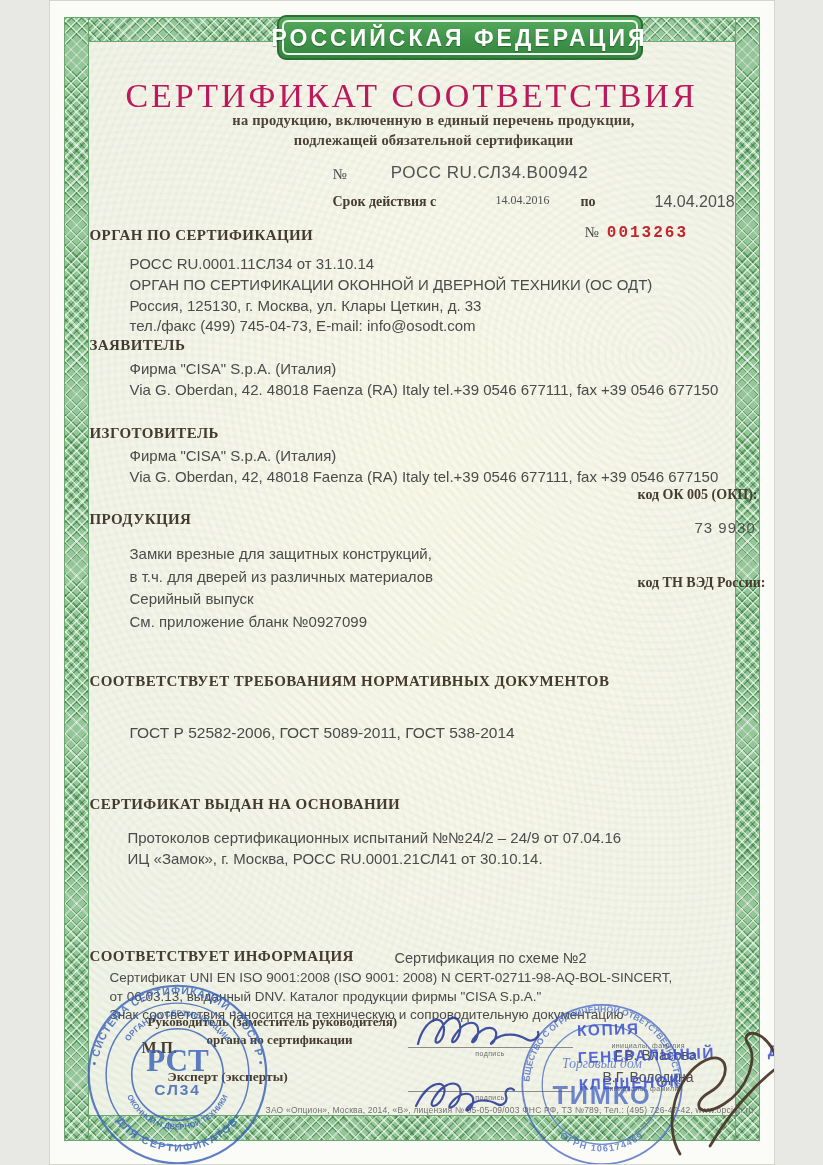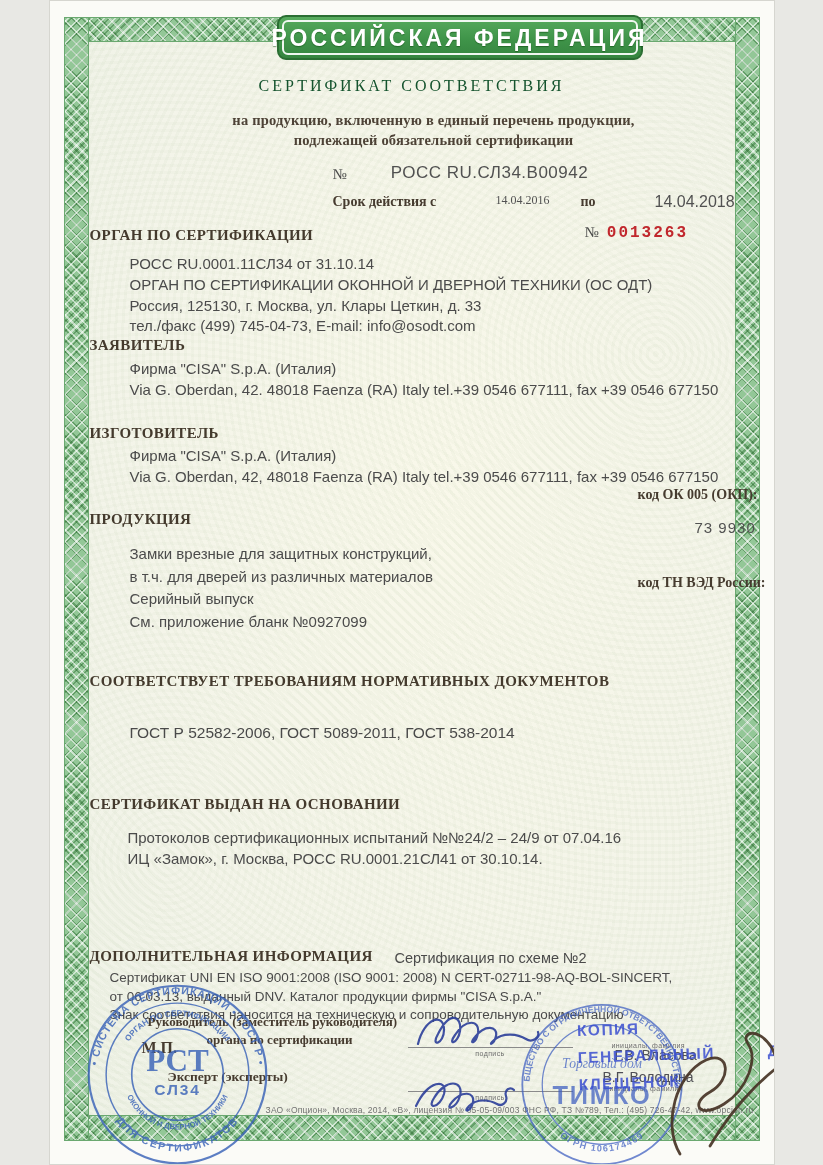--- a/index.html
+++ b/index.html
@@ -47,21 +47,21 @@
   }
   #banner .txt {
     position:relative; color:#fff; font-weight:bold; font-size:23px; letter-spacing:3px;
     text-shadow:0 1px 1px rgba(0,60,0,.45); white-space:nowrap;
     font-family:"Liberation Sans", sans-serif; transform:scaleY(1.08);
   }
 
   .serif { font-family:"Liberation Serif", serif; }
   .center { left:0; right:0; text-align:center; }
 
-  #title { top:76px; font-size:16px; letter-spacing:3px; color:#14532d; font-weight:500; }
+  #title { top:76px; font-size:34px; letter-spacing:3px; color:#be185d; font-weight:500; }
   .subtitle { font-size:14.5px; font-weight:bold; color:#4d4236; letter-spacing:.2px;margin-left:44px; }
   #subtitle1 { top:111px; } #subtitle2 { top:131px; }
 
   .label-serif { font-family:"Liberation Serif", serif; font-weight:bold; color:#463b2f; }
   .heading { font-family:"Liberation Serif", serif; font-weight:bold; font-size:15px; color:#443a2d; letter-spacing:.4px; }
   .body-txt { font-size:15px; color:#4b4b4b; }
   .caption { font-size:7px; color:#6d6d6d; letter-spacing:.4px; }
   .sign-line { border-bottom:1px solid #8a8a8a; height:0; }
 
   #reg-num-label { left:283px; top:165px; font-size:15px; }
@@ -186,21 +186,21 @@
 
   <div class="abs heading" id="comp-heading">СООТВЕТСТВУЕТ ТРЕБОВАНИЯМ НОРМАТИВНЫХ ДОКУМЕНТОВ</div>
   <div class="abs" id="standards">ГОСТ Р 52582-2006, ГОСТ 5089-2011, ГОСТ 538-2014</div>
 
   <div class="abs heading" id="basis-heading">СЕРТИФИКАТ ВЫДАН НА ОСНОВАНИИ</div>
   <div class="abs body-txt lines" id="basis-lines">
     <div>Протоколов сертификационных испытаний №№24/2 – 24/9 от 07.04.16</div>
     <div>ИЦ «Замок»,  г. Москва, РОСС RU.0001.21СЛ41 от 30.10.14.</div>
   </div>
 
-  <div class="abs heading" id="ai-heading">ДОПОЛНИТЕЛЬНАЯ ИНФОРМАЦИЯ</div>
+  <div class="abs heading" id="ai-heading">СООТВЕТСТВУЕТ ИНФОРМАЦИЯ</div>
   <div class="abs" id="ai-scheme">Сертификация по схеме №2</div>
   <div class="abs" id="ai-lines">
     <div>Сертификат UNI EN ISO 9001:2008 (ISO 9001: 2008) N CERT-02711-98-AQ-BOL-SINCERT,</div>
     <div>от 06.03.13, выданный DNV.  Каталог  продукции фирмы "CISA S.p.A."</div>
     <div>Знак соответствия наносится на техническую и сопроводительную документацию</div>
   </div>
 
   <div class="abs label-serif" id="head-role1">Руководитель (заместитель руководителя)</div>
   <div class="abs label-serif" id="head-role2">органа по сертификации</div>
   <div class="abs sign-line" id="sig-line1"></div>

